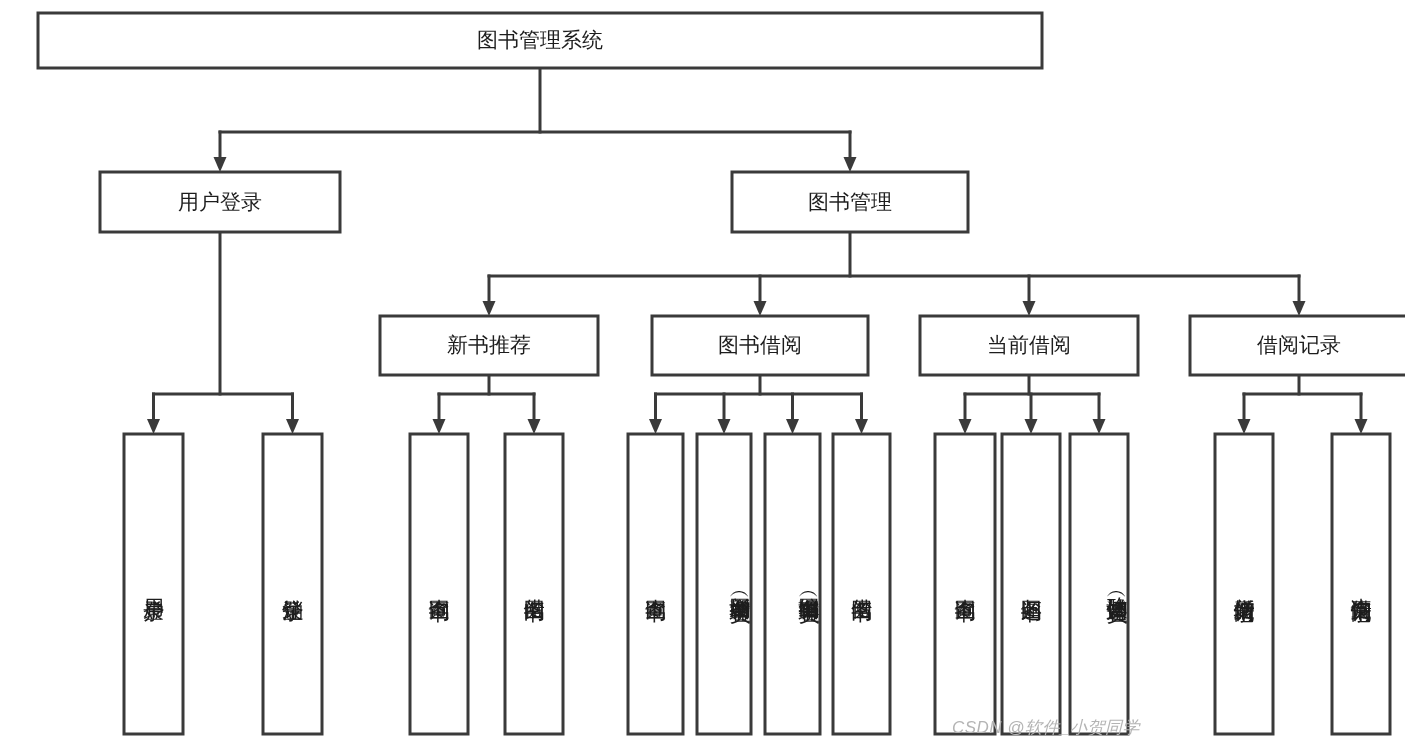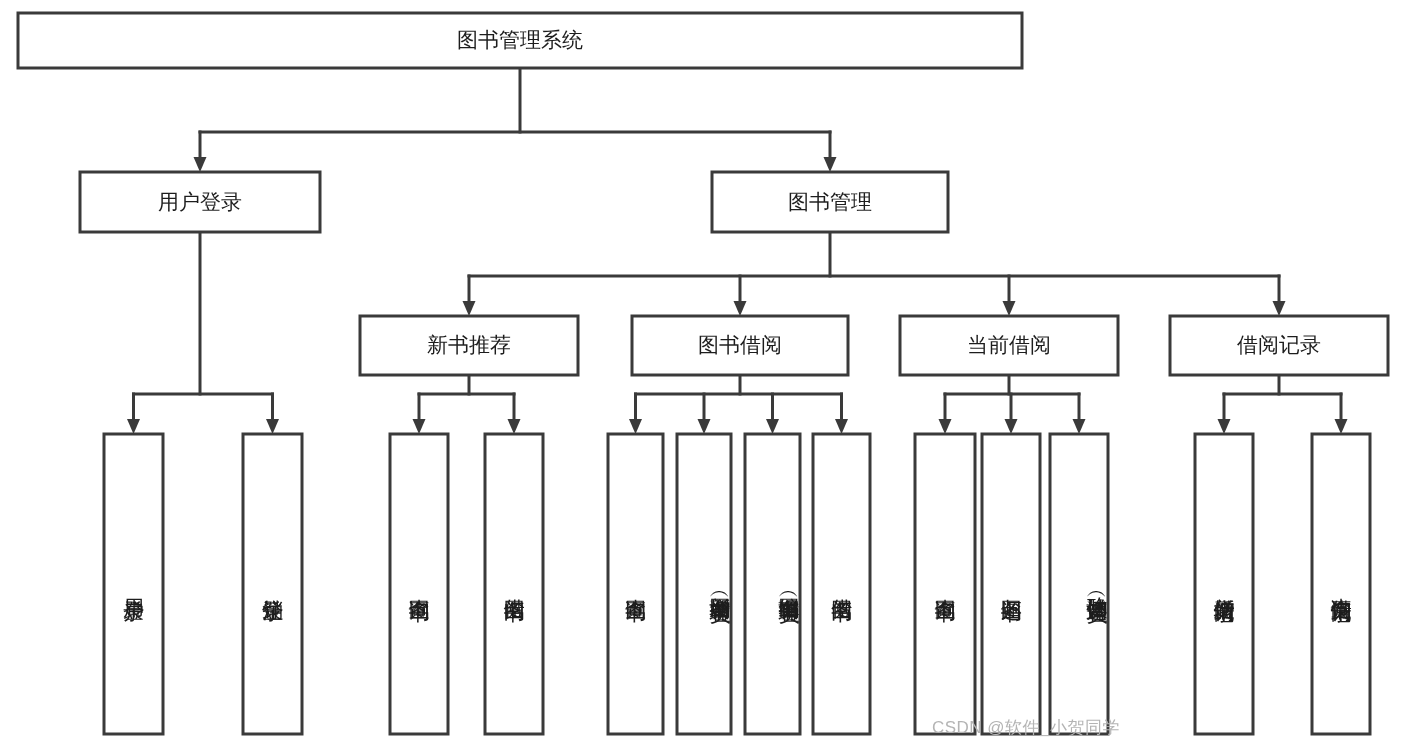--- a/index.html
+++ b/index.html
@@ -11,20 +11,21 @@
     width: 1405px;
     height: 747px;
     font-family: "Liberation Sans", "DejaVu Sans", sans-serif;
     overflow: hidden;
   }
   #diagram-root {
     position: relative;
     width: 1128px;
     height: 747px;
     background: #ffffff;
+    margin-left: 20px;
   }
   svg#diagram-svg {
     position: absolute;
     left: 0;
     top: 0;
     width: 1405px;
     height: 747px;
     display: block;
   }
   .node-box {
@@ -69,20 +70,21 @@
   }
   .watermark {
     position: absolute;
     right: 8px;
     bottom: 8px;
     font-family: "Liberation Sans", "DejaVu Sans", sans-serif;
     font-size: 17px;
     color: #b4b4b4;
     letter-spacing: 0.5px;
     user-select: none;
+    font-style: italic;
   }
 </style>
 </head>
 <body>
 
 <div id="diagram-root">
 
   <svg id="diagram-svg" viewBox="0 0 1405 747">
     <g id="connectors-layer">
         <path d="M 520 68 L 520 132" class="connector"></path>

